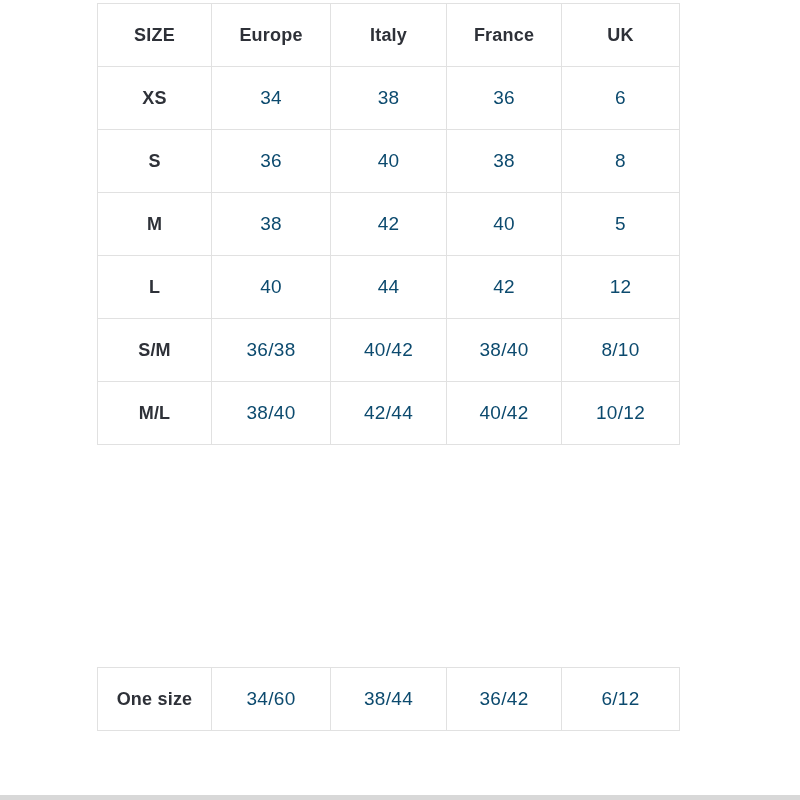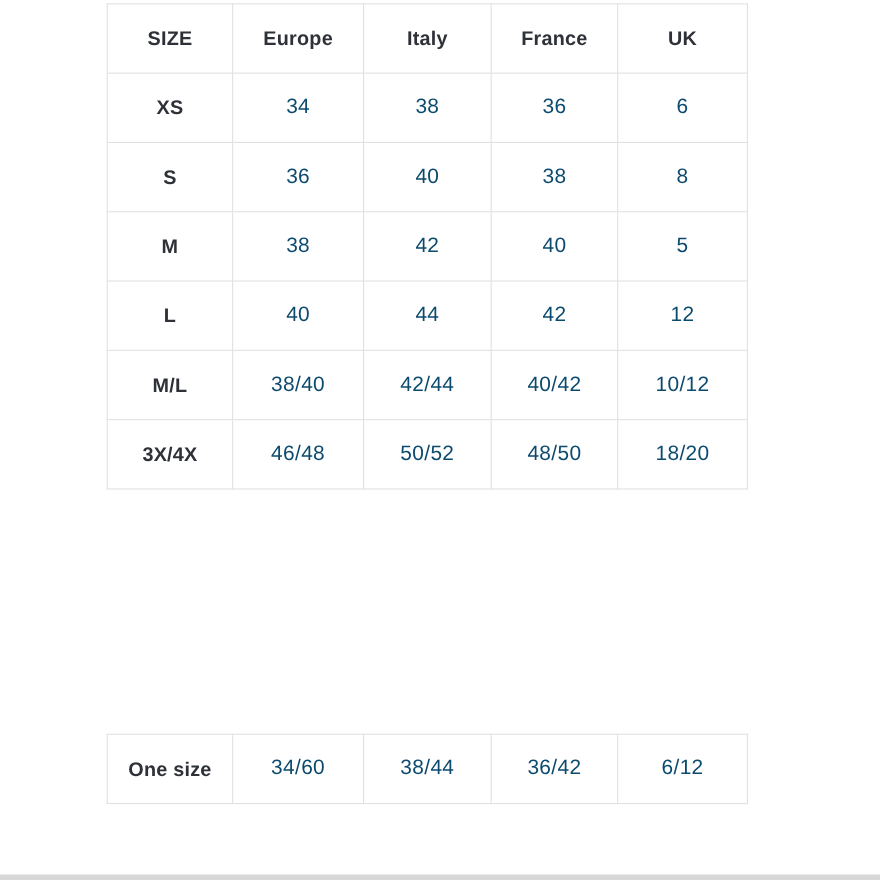--- a/index.html
+++ b/index.html
@@ -96,32 +96,32 @@
         <td>5</td>
       </tr>
       <tr>
         <th>L</th>
         <td>40</td>
         <td>44</td>
         <td>42</td>
         <td>12</td>
       </tr>
       <tr>
+        <th>S/M</th>
+        <td>36/38</td>
+        <td>40/42</td>
+        <td>38/40</td>
+        <td>8/10</td>
+      </tr>
+      <tr>
         <th>M/L</th>
         <td>38/40</td>
         <td>42/44</td>
         <td>40/42</td>
         <td>10/12</td>
-      </tr>
-      <tr>
-        <th>3X/4X</th>
-        <td>46/48</td>
-        <td>50/52</td>
-        <td>48/50</td>
-        <td>18/20</td>
       </tr>
     </tbody>
   </table>
 </div>
 
 <div class="table-wrap" id="extra-table-wrap">
   <table>
     <colgroup>
       <col style="width:114px">
         <col style="width:119px">

